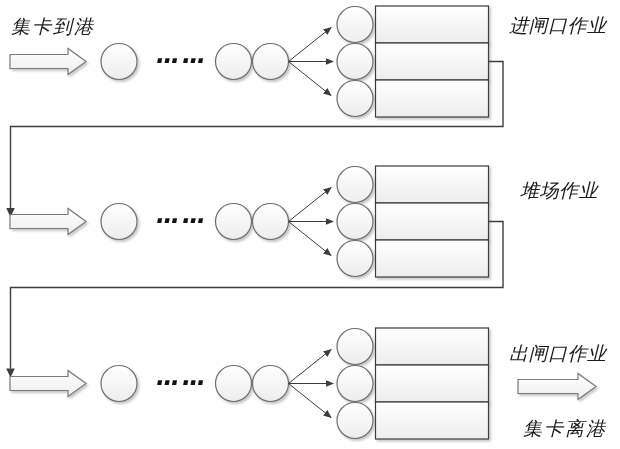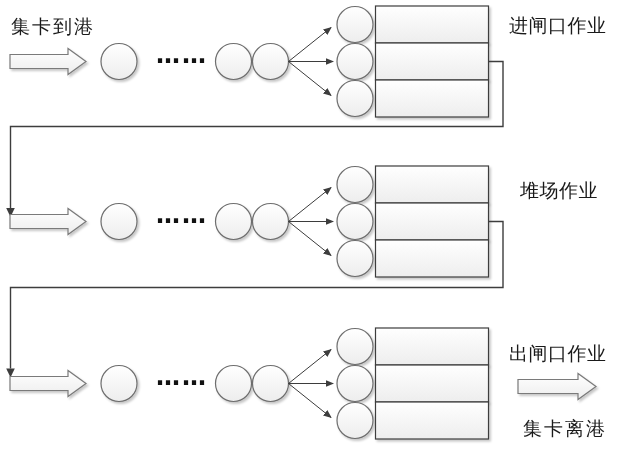--- a/index.html
+++ b/index.html
@@ -7,20 +7,21 @@
     padding: 0;
     background: #ffffff;
     font-family: "Liberation Serif", "DejaVu Serif", serif;
   }
   .canvas {
     position: relative;
     width: 620px;
     height: 445px;
     background: #ffffff;
     overflow: hidden;
+    font-style: italic;
   }
   svg { display: block; }
   .node {
     fill: url(#shapeGrad);
     stroke: #6e6e6e;
     stroke-width: 1.2;
     filter: url(#softShadow);
   }
   .box {
     fill: url(#shapeGrad);

